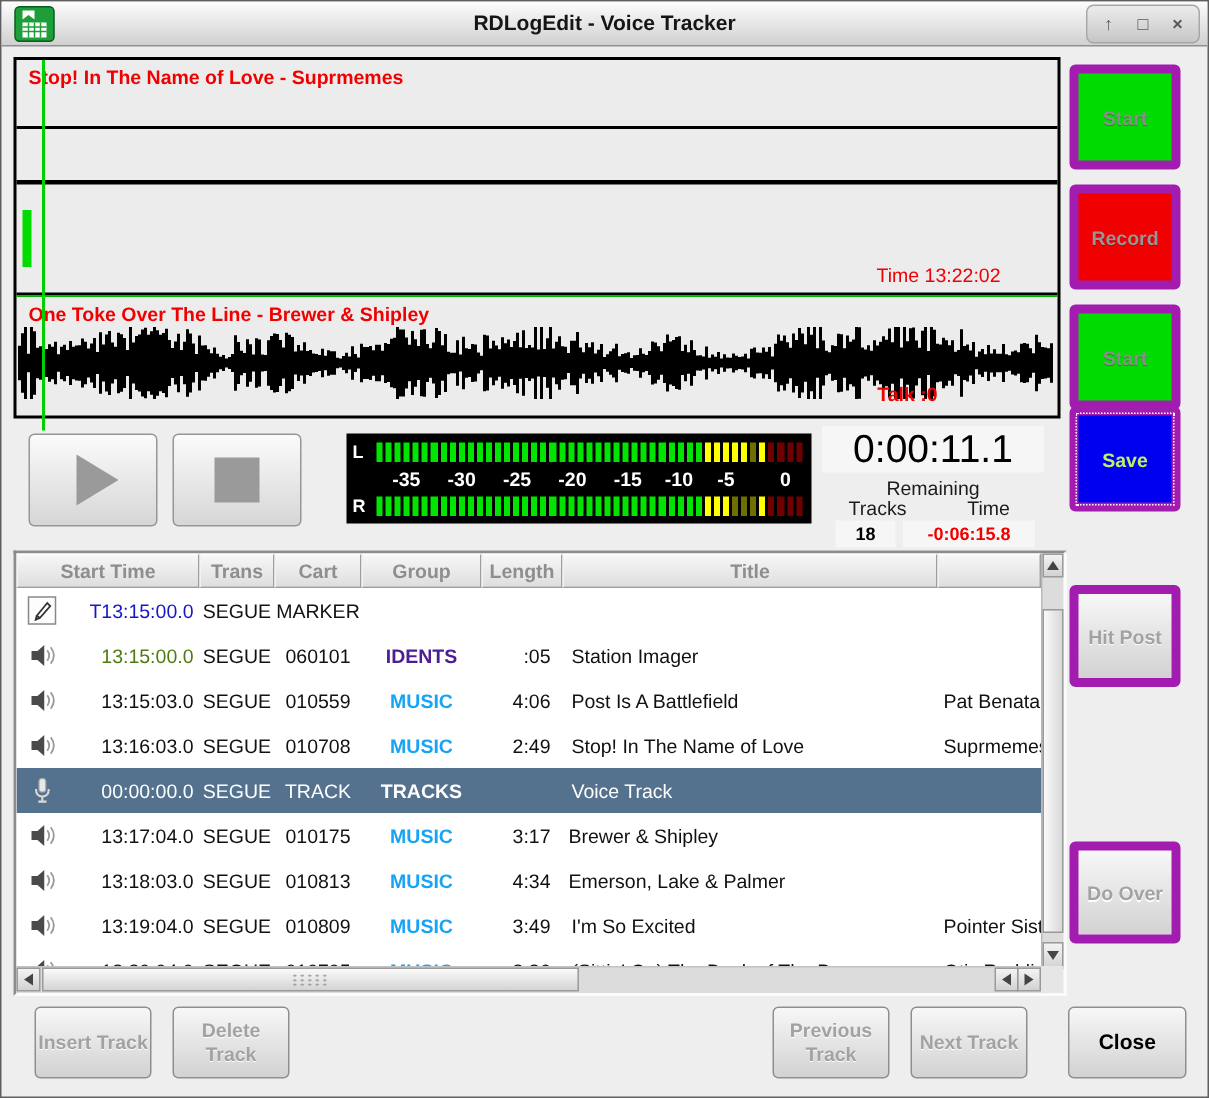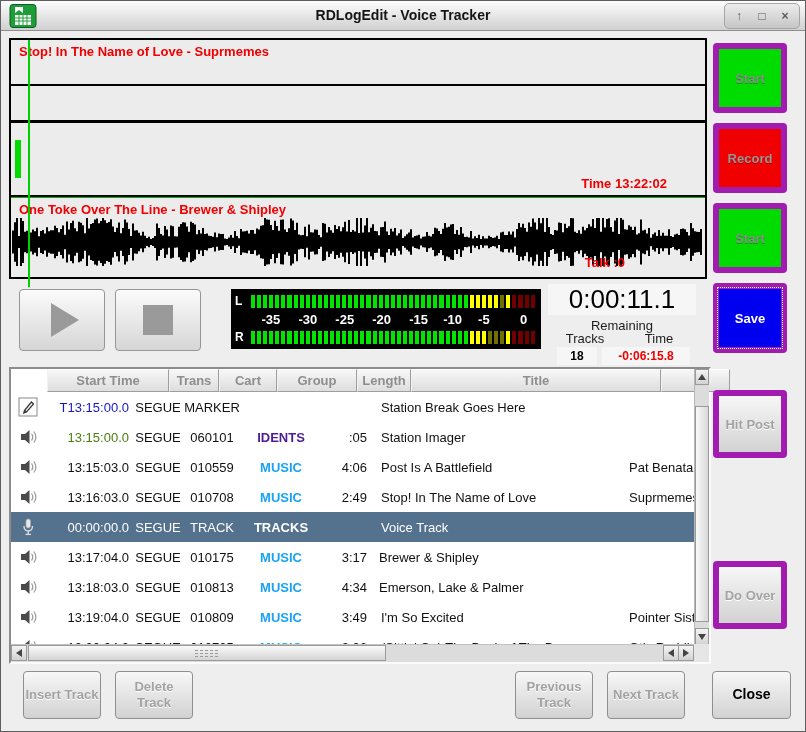--- a/index.html
+++ b/index.html
@@ -17,21 +17,21 @@
 
   
   .wave-wrap{position:absolute;left:8px;top:37px;width:698px;height:241px;border:2px solid #000;
     background:#ececec;box-sizing:border-box;}
   .wave-wrap .p{position:relative;box-sizing:border-box;}
   .p1{height:46px;border-bottom:2px solid #000;}
   .p2{height:37px;border-bottom:3px solid #000;}
   .p3{height:74px;border-bottom:2px solid #000;}
   .p4{height:80px;border-top:1px solid #00b400;}
   .wave-title{position:absolute;left:8px;top:4px;color:#f00000;font-weight:bold;font-size:13px;white-space:nowrap;}
-  .deck-time{position:absolute;right:38px;bottom:4px;color:#f00000;font-weight:bold;font-size:13px;}
+  .deck-time{position:absolute;right:38px;bottom:4px;color:#f00000;font-weight:normal;font-size:13px;}
   .deck-talk{position:absolute;right:80px;bottom:7px;color:#f00000;font-weight:bold;font-size:13px;}
   .wave-svg{position:absolute;left:0;top:18px;}
   .green-bar{position:absolute;left:14px;top:139px;width:6px;height:38px;background:#00dc00;z-index:6;}
   .cursor-line{position:absolute;left:27px;top:39px;width:2px;height:247px;background:#00cf00;z-index:6;}
 
   
   .t-btn{position:absolute;width:84px;height:60px;background:linear-gradient(#fbfbfb,#d6d6d6);
     border:1px solid #969696;border-radius:4px;display:flex;align-items:center;justify-content:center;}
   .play-btn{left:18px;top:288px;}
   .stop-btn{left:114px;top:288px;}
@@ -53,21 +53,21 @@
   .rem-cols{position:absolute;left:547px;top:330px;width:148px;display:flex;font-size:13px;color:#1c1c1c;}
   .rem-cols span{flex:1;text-align:center;}
   .rem-val1{position:absolute;left:556px;top:346px;width:40px;height:18px;background:#f6f6f6;
     font-size:12px;font-weight:bold;color:#000;text-align:center;line-height:18px;}
   .rem-val2{position:absolute;left:601px;top:346px;width:88px;height:18px;background:#f6f6f6;
     font-size:12px;font-weight:bold;color:#f00000;text-align:center;line-height:18px;}
 
   
   .log-frame{position:absolute;left:8px;top:366px;width:702px;height:297px;background:#ffffff;box-sizing:border-box;
     border-top:2px solid #8c8c8c;border-left:2px solid #8c8c8c;border-bottom:2px solid #fbfbfb;border-right:2px solid #fbfbfb;}
-  .lheader{position:absolute;left:0;top:0;width:683px;height:23px;display:flex;padding-left:36px;}
+  .lheader{position:absolute;left:0;top:0;width:683px;height:23px;display:flex;}
   .hcell{box-sizing:border-box;background:linear-gradient(#f7f7f7,#dedede);
     border-top:1px solid #fff;border-left:1px solid #f2f2f2;border-right:1px solid #9e9e9e;border-bottom:1px solid #9e9e9e;
     color:#8e8e8e;font-weight:bold;font-size:13px;display:flex;align-items:center;justify-content:center;overflow:hidden;}
   .log-rows{position:absolute;left:0;top:23px;width:683px;height:253px;overflow:hidden;background:#fff;}
   .trow{height:30px;display:flex;align-items:center;font-size:13px;color:#111;white-space:nowrap;}
   .trow.sel{background:#54718e;color:#fff;}
   .c-icon{width:34px;flex:none;display:flex;align-items:center;justify-content:center;}
   .c-start{width:88px;flex:none;text-align:right;padding-right:4px;box-sizing:border-box;}
   .c-trans{width:50px;flex:none;text-align:center;}
   .c-cart{width:58px;flex:none;text-align:center;}
@@ -98,21 +98,21 @@
   .arr.lf{border-top:4px solid transparent;border-bottom:4px solid transparent;border-right:6px solid #444;}
   .arr.rt{border-top:4px solid transparent;border-bottom:4px solid transparent;border-left:6px solid #444;}
   .corner{position:absolute;right:0;bottom:0;width:15px;height:18px;background:#e6e6e6;}
 
   
   .side-btn{position:absolute;left:712px;width:74px;height:70px;border:6px solid #a21caf;border-radius:4px;
     font-weight:bold;font-size:13px;display:flex;align-items:center;justify-content:center;box-sizing:border-box;}
   .btn-start1{top:42px;background:#00dc00;color:#8c8c8c;text-shadow:0 1px 0 rgba(0,0,0,0.25);}
   .btn-record{top:122px;background:#f00000;color:#969696;text-shadow:0 1px 0 rgba(0,0,0,0.25);}
   .btn-start2{top:202px;background:#00dc00;color:#8c8c8c;text-shadow:0 1px 0 rgba(0,0,0,0.25);}
-  .btn-save{top:282px;background:#0000f0;color:#ffffff;outline:1px dotted #fff;outline-offset:-5px;}
+  .btn-save{top:270px;background:#0000f0;color:#bef264;outline:1px dotted #fff;outline-offset:-5px;}
   .gray-btn{background:linear-gradient(#f7f7f7,#d2d2d2);color:#a2a2a2;text-shadow:0 1px 0 #fff;}
   .btn-hitpost{top:389px;height:68px;}
   .btn-doover{top:560px;height:68px;}
   .b-btn{position:absolute;top:670px;height:48px;width:78px;border:1px solid #8f8f8f;border-radius:4px;
     background:linear-gradient(#f7f7f7,#d2d2d2);font-size:13px;font-weight:bold;color:#a2a2a2;text-shadow:0 1px 0 #fff;
     display:flex;align-items:center;justify-content:center;text-align:center;line-height:1.25;box-sizing:border-box;}
   .btn-insert{left:22px;}
   .btn-delete{left:114px;}
   .btn-prev{left:514px;}
   .btn-next{left:606px;}
@@ -308,21 +308,20 @@
             <svg width="22" height="22" viewBox="0 0 22 22">
               <rect x="2" y="2" width="18" height="18" fill="#fdfdfd" stroke="#888"></rect>
               <path d="M7.5 14.5 L14.5 6 L16.5 8 L9.5 16 Z M7.5 14.5 l-0.7 2.6 l2.7 -1.1" fill="none" stroke="#333" stroke-width="1.2"></path>
             </svg>
           </span>
           <span class="c-start" style="color:#1616c8">T13:15:00.0</span>
           <span class="c-trans">SEGUE</span>
           <span class="c-cart">MARKER</span>
           <span class="c-group" style="color:inherit"></span>
           <span class="c-len"></span>
-          <span class="c-title">Station Break Goes Here</span>
           <span class="c-artist"></span>
         </div>
         <div class="trow">
           <span class="c-icon">
             <svg width="20" height="20" viewBox="0 0 20 20">
               <polygon points="3,7 7,7 11.5,3 11.5,17 7,13 3,13" fill="#4a4a4a"></polygon>
               <path d="M13.5 6.5 q2.6 3.5 0 7 M15.8 4.5 q4.2 5.5 0 11" stroke="#9a9a9a" fill="none" stroke-width="1.2"></path>
             </svg>
           </span>
           <span class="c-start" style="color:#4d7c0f">13:15:00.0</span>

